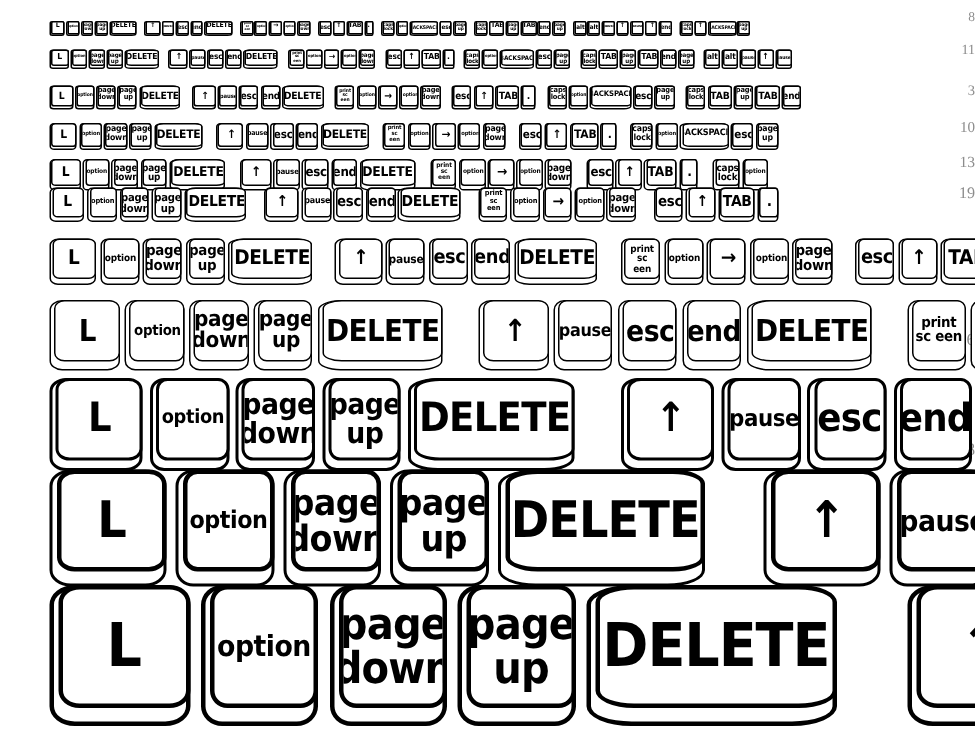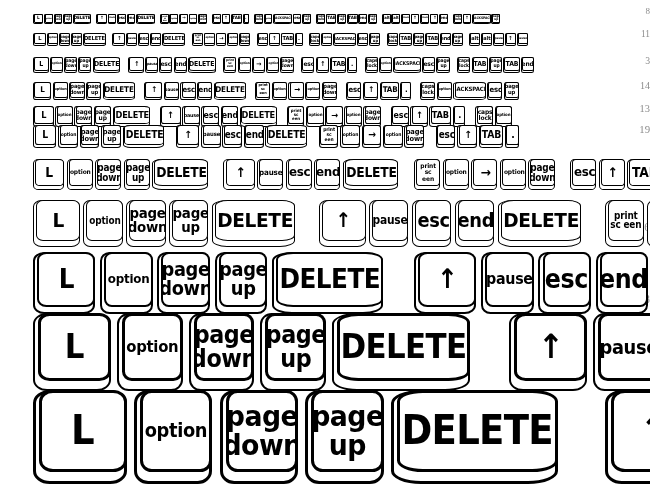--- a/index.html
+++ b/index.html
@@ -71,21 +71,21 @@
   
   .gap{flex:0 0 auto;}
 </style>
 </head>
 <body>
 
 <div id="sheet">
     <div class="size-label" style="width: 26px; top: 7.42px; font-size: 9px;">8</div>
     <div class="size-label" style="width: 26px; top: 30.203px; font-size: 9.35px;">11</div>
     <div class="size-label" style="width: 26px; top: 55.986px; font-size: 9.7px;">3</div>
-    <div class="size-label" style="width: 26px; top: 80.769px; font-size: 10.05px;">14</div>
+    <div class="size-label" style="width: 26px; top: 80.769px; font-size: 10.05px;">10</div>
     <div class="size-label" style="width: 26px; top: 103.552px; font-size: 10.4px;">13</div>
     <div class="size-label" style="width: 26px; top: 124.335px; font-size: 10.75px;">19</div>
     <div class="size-label" style="width: 26px; top: 171.118px; font-size: 11.1px;">24</div>
     <div class="size-label" style="width: 26px; top: 221.901px; font-size: 11.45px;">36</div>
     <div class="size-label" style="width: 26px; top: 293.684px; font-size: 11.8px;">48</div>
     <div class="size-label" style="width: 26px; top: 364.467px; font-size: 12.15px;">60</div>
     <div class="size-label" style="width: 26px; top: 458.25px; font-size: 12.5px;">72</div>
     <div class="keystrip" style="left: 33px; top: 14px; height: 10.4px;">
       <span class="key" style="width: 10.4px; height: 10.4px; margin-right: 0.8px;">
         <span class="shell" style="border-width: 0.7px;"></span>

